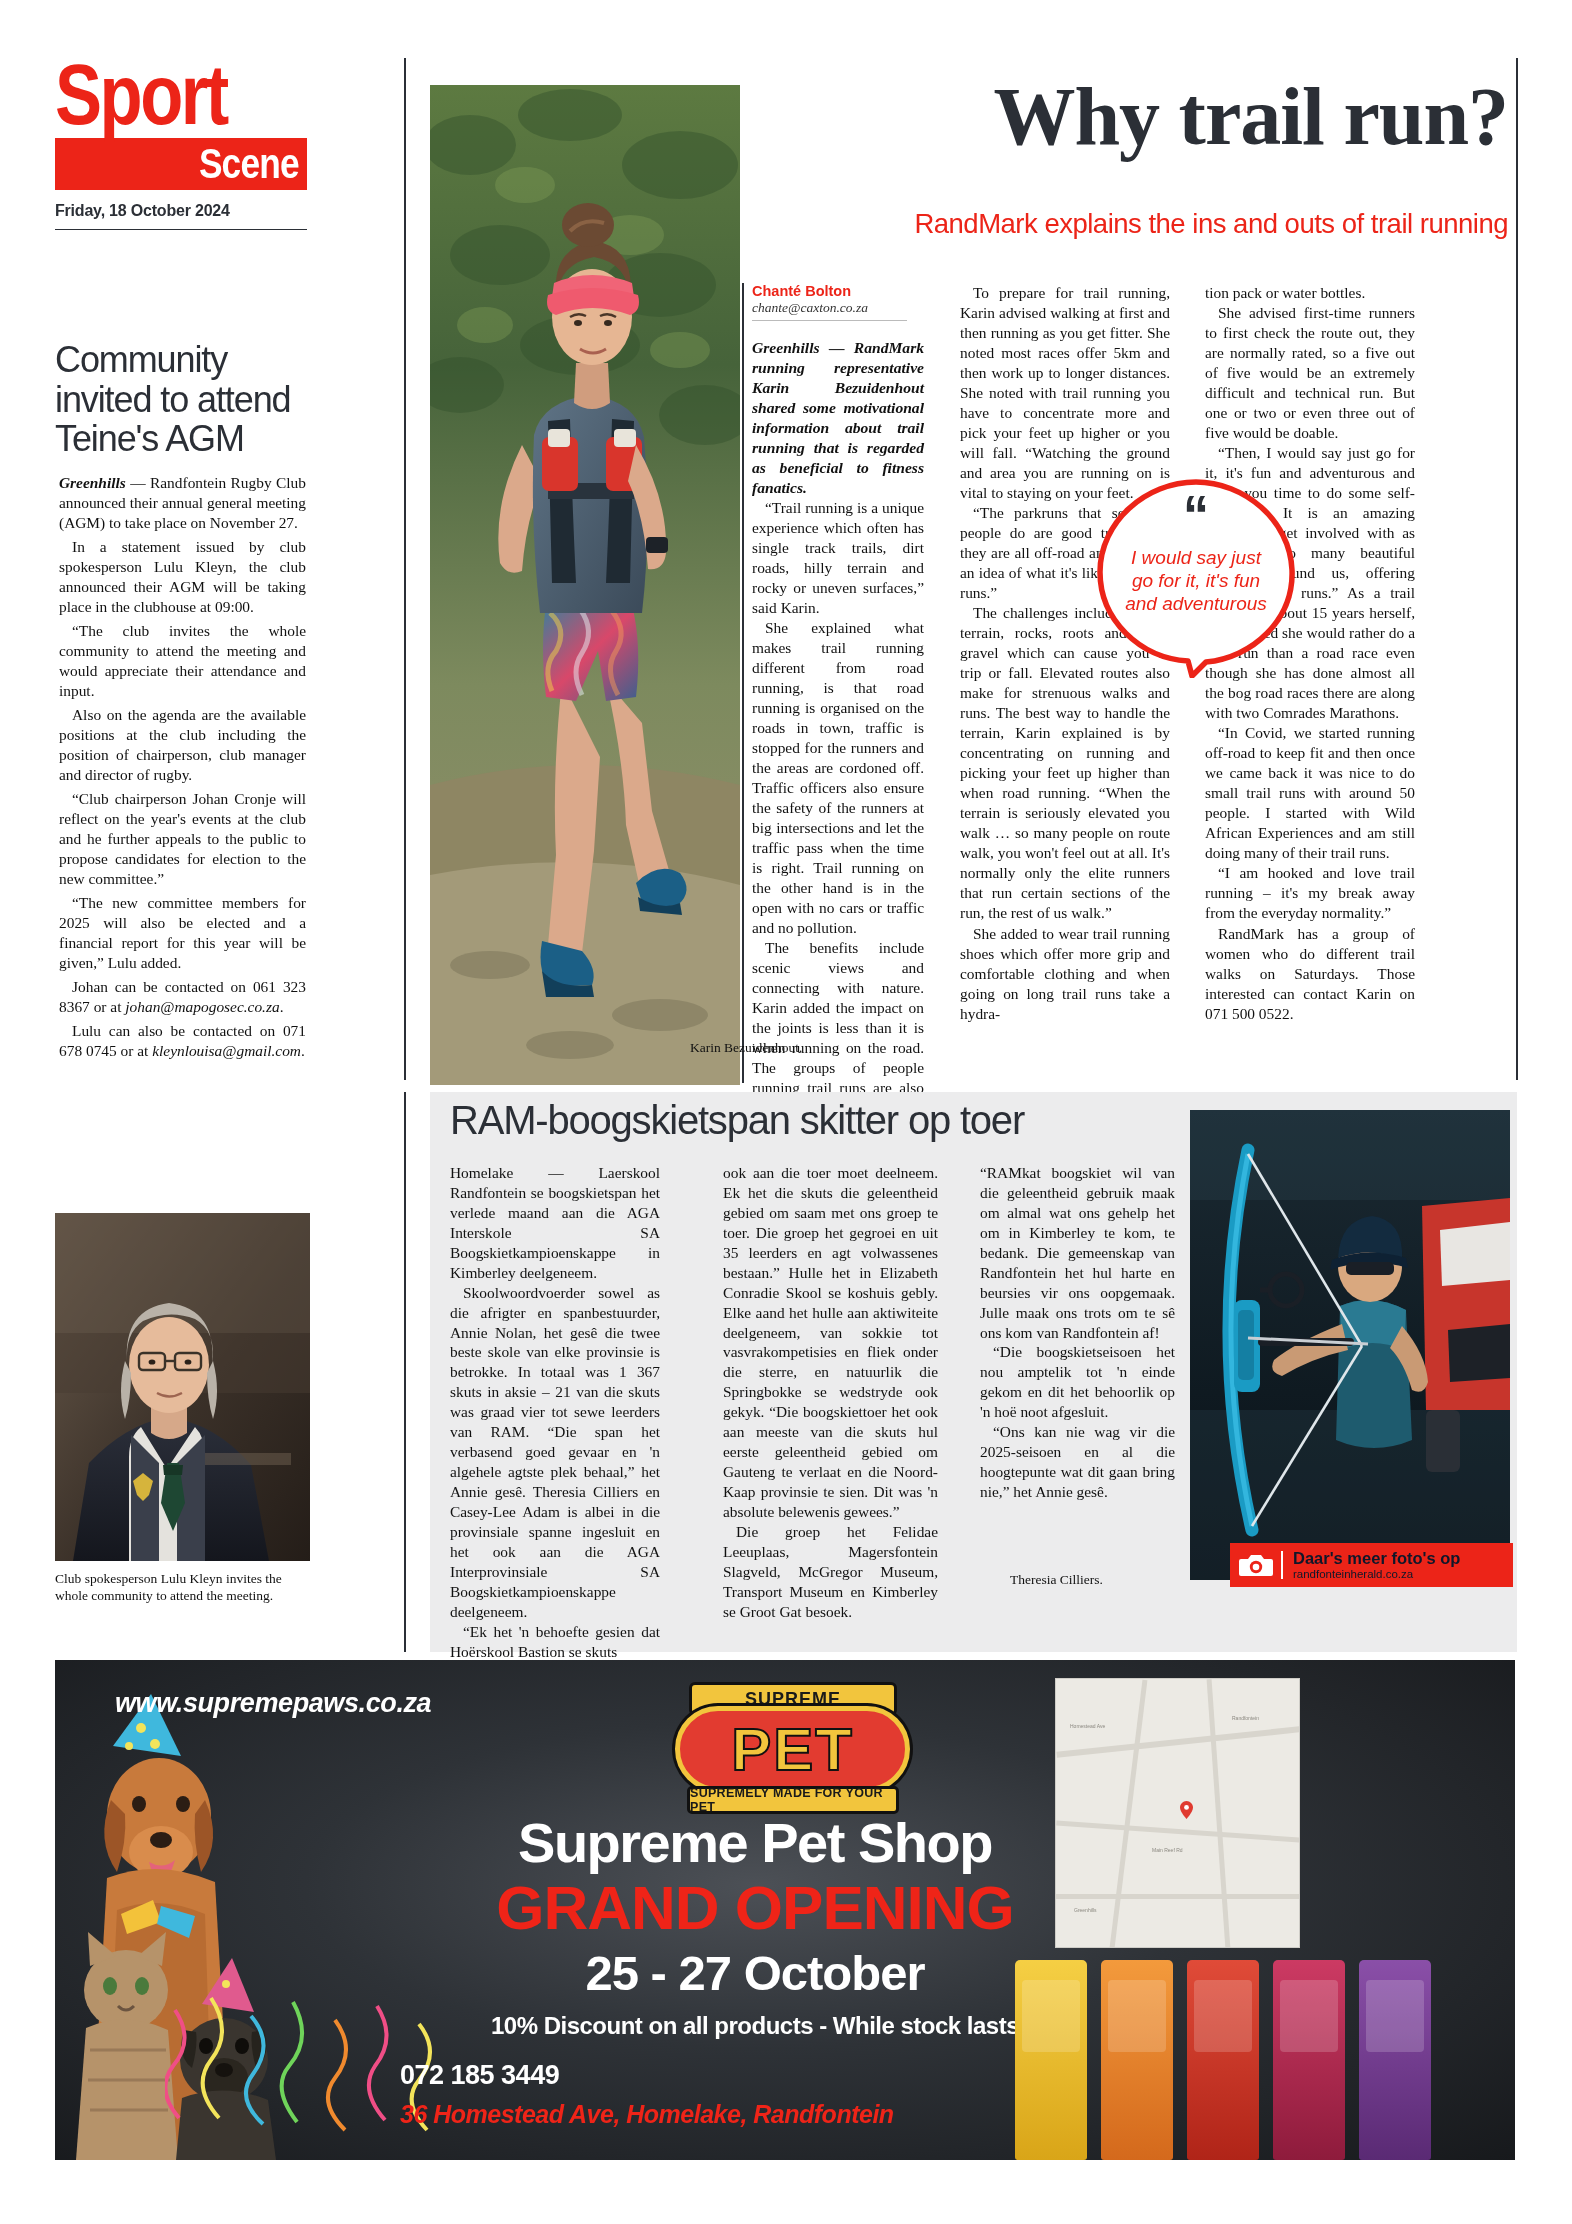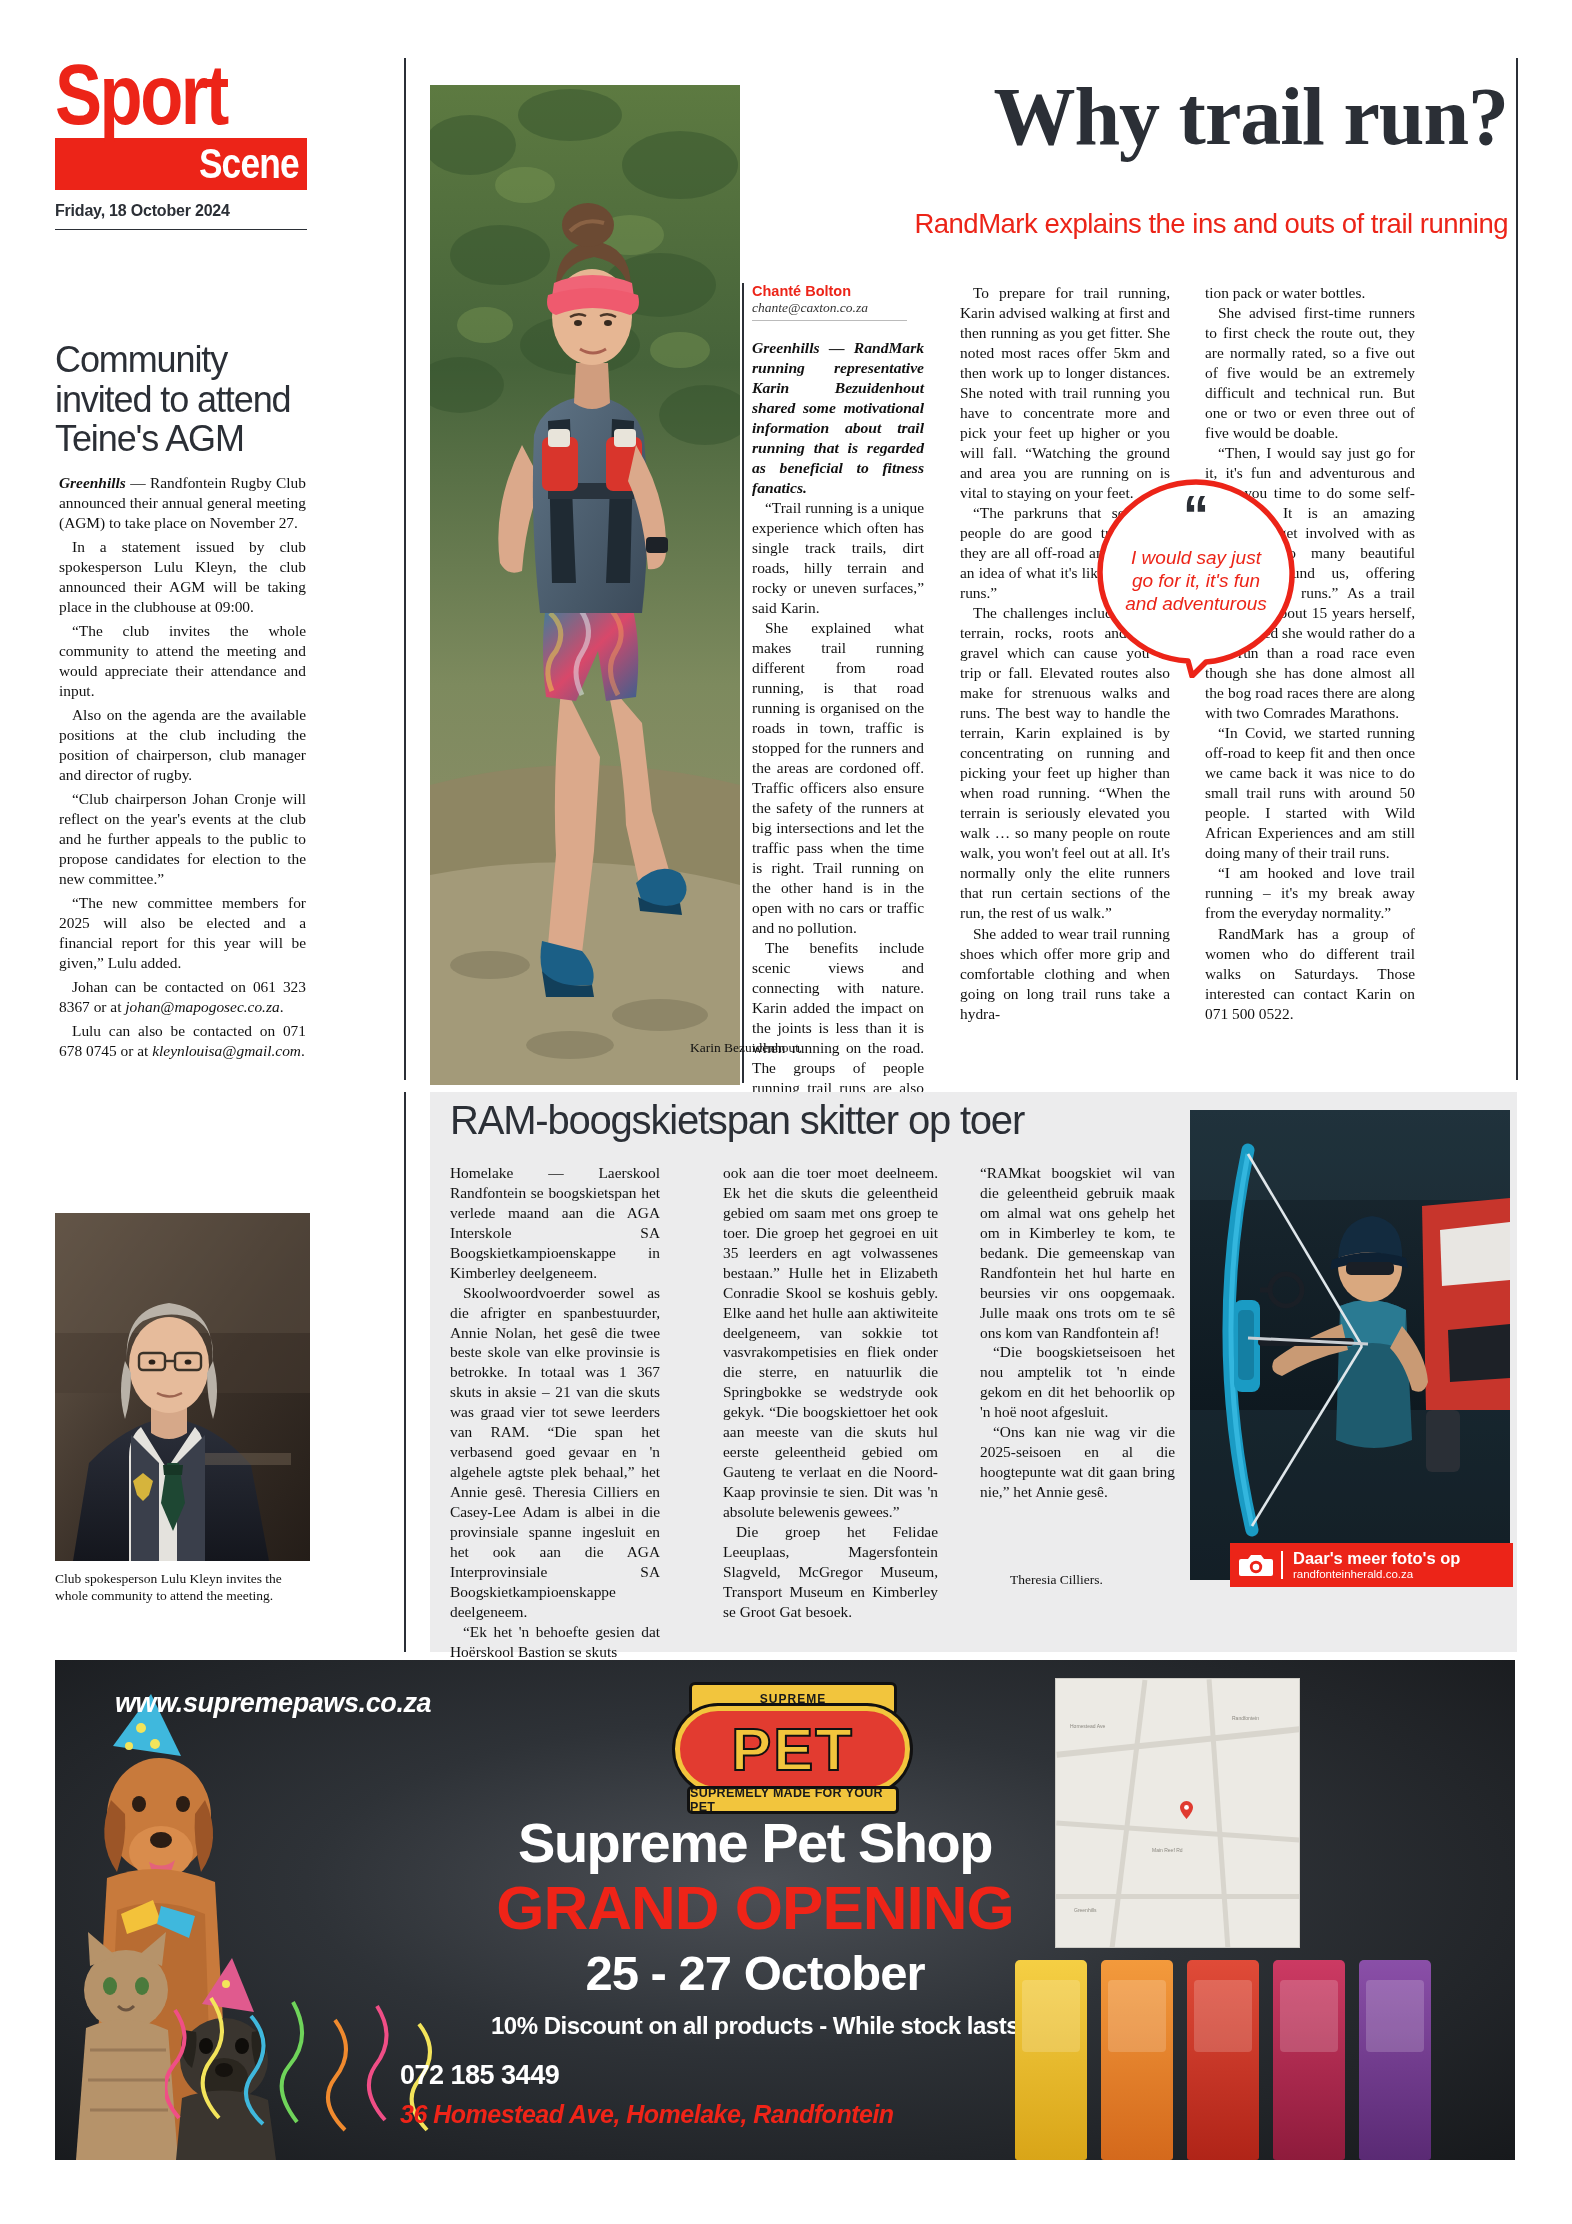--- a/index.html
+++ b/index.html
@@ -129,21 +129,21 @@
   
   .archery { position:absolute; left:1190px; top:1110px; width:320px; height:470px; overflow:hidden; }
 
   
   .badge {
     position:absolute; left:1230px; top:1543px; width:283px; height:44px;
     background:#ec2418; display:flex; align-items:center; padding-left:9px;
   }
   .badge-cam { width:34px; height:26px; position:relative; flex:0 0 34px; }
   .badge-div { width:2px; height:28px; background:#fff; margin:0 10px 0 8px; }
-  .badge-txt { font-family:"Liberation Sans", sans-serif; color:#ffffff; line-height:1.08; }
+  .badge-txt { font-family:"Liberation Sans", sans-serif; color:#0f172a; line-height:1.08; }
   .badge-l1 { font-weight:bold; font-size:16.5px; }
   .badge-l2 { font-size:11.5px; }
 
   
   .ad { position:absolute; left:55px; top:1660px; width:1460px; height:500px; overflow:hidden;
         background: radial-gradient(ellipse at 48% 45%, #4c5056 0%, #2e3237 42%, #17191c 100%); }
   .ad-url { position:absolute; left:60px; top:28px; font-family:"Liberation Sans", sans-serif;
             font-weight:bold; font-style:italic; font-size:27px; color:#fff; letter-spacing:-0.4px; }
   .ad-title { position:absolute; left:310px; top:150px; width:780px; text-align:center;
               font-family:"Liberation Sans", sans-serif; font-weight:bold; font-size:56px;
@@ -159,21 +159,21 @@
              color:#fff; letter-spacing:-0.5px; }
   .ad-phone { position:absolute; left:345px; top:400px; font-family:"Liberation Sans", sans-serif;
               font-weight:bold; font-size:27px; color:#fff; letter-spacing:-0.5px; }
   .ad-addr { position:absolute; left:345px; top:440px; font-family:"Liberation Sans", sans-serif;
              font-weight:bold; font-style:italic; font-size:25px; color:#ef2418; letter-spacing:-0.5px; }
 
   
   .petlogo { position:absolute; left:620px; top:22px; width:235px; height:140px; }
   .pet-top { position:absolute; left:14px; top:0; width:208px; height:34px; background:#f2c53d;
              border:3px solid #111; border-radius:6px; display:flex; align-items:center; justify-content:center; }
-  .pet-top span { font-family:"Liberation Sans", sans-serif; font-weight:bold; font-size:12px;
+  .pet-top span { font-family:"Liberation Sans", sans-serif; font-weight:bold; font-size:18px;
                   color:#1a1a1a; letter-spacing:1px; }
   .pet-mid { position:absolute; left:0; top:24px; width:235px; height:86px; background:#e23b30;
              border:5px solid #f2c53d; border-radius:44px; box-shadow:0 0 0 3px #111;
              display:flex; align-items:center; justify-content:center; }
   .pet-mid span { font-family:"Liberation Sans", sans-serif; font-weight:bold; font-size:60px;
                   color:#f2c53d; letter-spacing:2px; -webkit-text-stroke:2px #111; }
   .pet-bot { position:absolute; left:12px; top:104px; width:212px; height:28px; background:#f2c53d;
              border:3px solid #111; border-radius:5px; display:flex; align-items:center; justify-content:center; }
   .pet-bot span { font-family:"Liberation Sans", sans-serif; font-weight:bold; font-size:12.5px;
                   color:#1a1a1a; letter-spacing:0.3px; }

